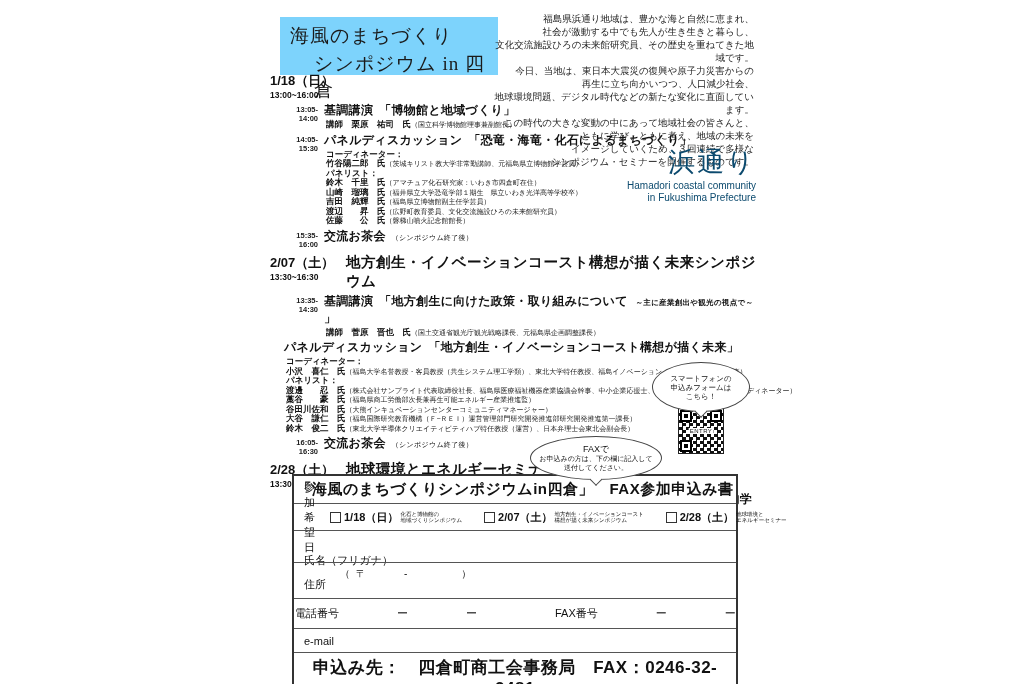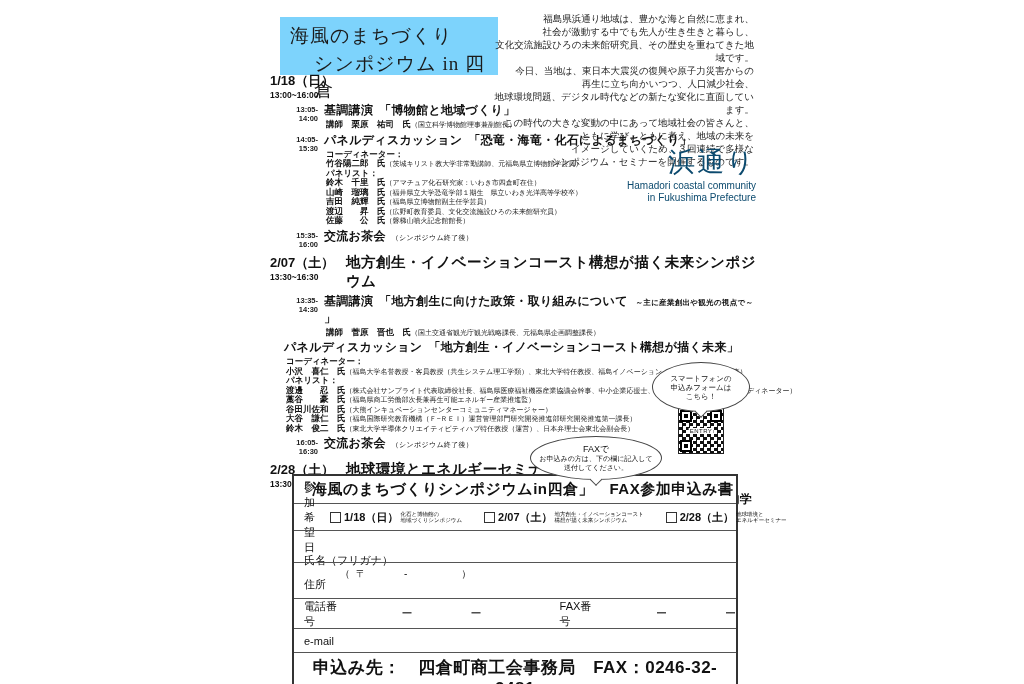--- a/index.html
+++ b/index.html
@@ -66,21 +66,21 @@
   .f-attend { height:27px; display:flex; align-items:center; font-size:11px; padding-left:10px; }
   .f-attend .lbl { margin-right:14px; letter-spacing:1px; }
   .opt { display:flex; align-items:center; margin-right:22px; }
   .cb { width:11px; height:11px; border:1px solid #333; background:#fff; margin-right:3px; flex:0 0 11px; }
   .opt .d { font-size:11px; font-weight:bold; margin-right:2px; white-space:nowrap; }
   .opt .desc { font-size:5.5px; line-height:6.5px; white-space:nowrap; }
   .f-name { height:32px; font-size:11px; padding:22px 0 0 10px; }
   .f-addr { height:36px; font-size:11px; }
   .f-addr .addr-lbl { position:absolute; left:10px; bottom:6px; }
   .f-addr .postal { position:absolute; left:46px; top:4px; font-size:10px; letter-spacing:6px; }
-  .f-phone { height:30px; display:flex; align-items:center; font-size:11px; padding-left:10px; }
+  .f-phone { height:30px; display:flex; align-items:center; font-size:11px; padding-left:1px; }
   .f-phone .dash { margin-left:58px; }
   .f-phone .faxlbl { margin-left:78px; }
   .f-email { height:24px; display:flex; align-items:center; font-size:11px; padding-left:10px; }
   .f-footer { height:40px; text-align:center; padding-top:3px; }
   .f-footer .submit { font-size:17px; font-weight:bold; letter-spacing:0.5px; }
   .f-footer .note { font-size:6.8px; margin-top:2px; color:#1a1a1a; }
 </style>
 </head>
 <body>
 

